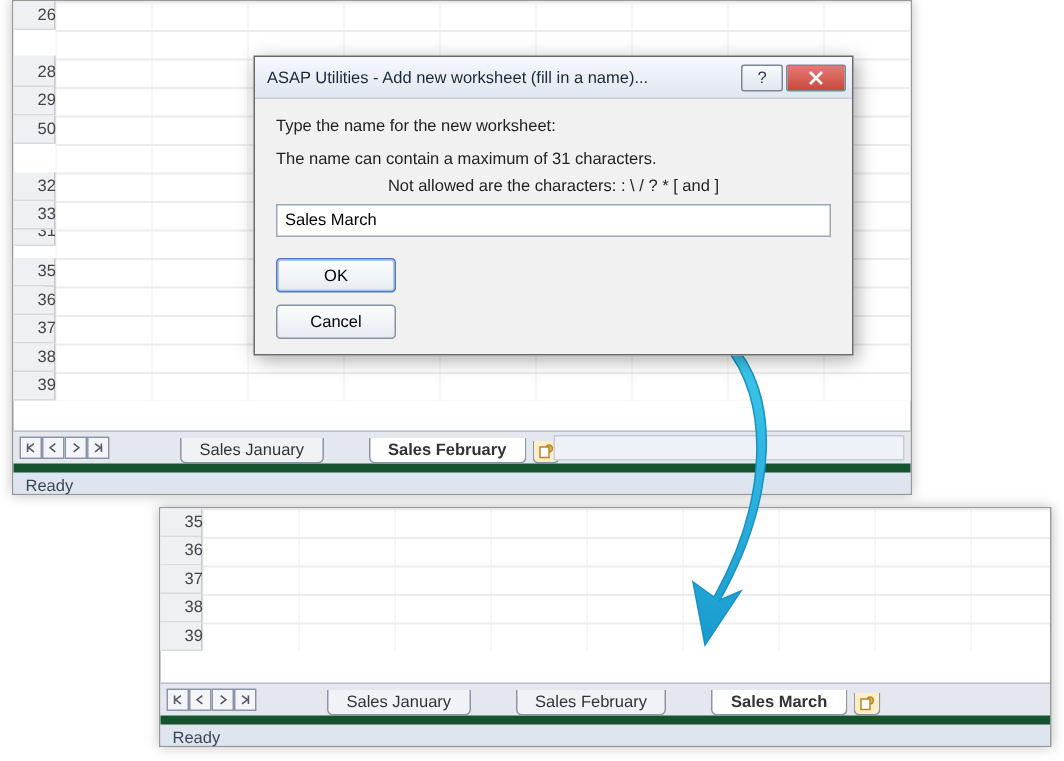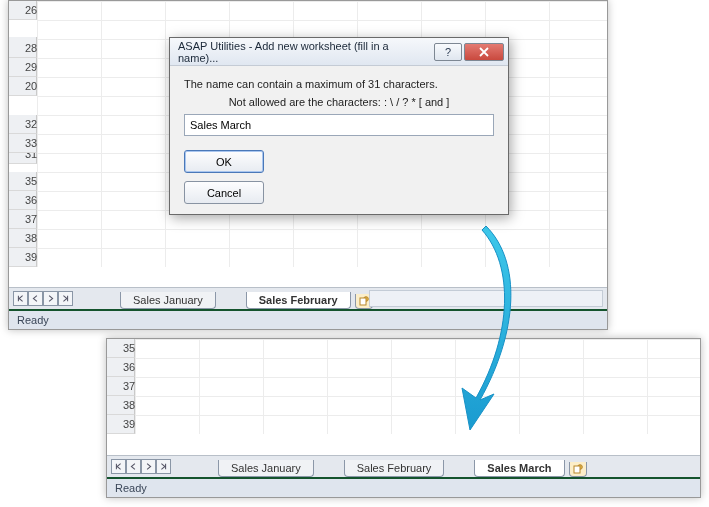--- a/index.html
+++ b/index.html
@@ -12,24 +12,24 @@
   .cell-lines::before{content:"";position:absolute;inset:0;background-image:linear-gradient(to bottom,#ececec 1px,transparent 1px),linear-gradient(to right,#ececec 1px,transparent 1px);background-size:64px 19px;}
   .grid-area{position:absolute;left:28px;right:0;top:0;bottom:0;}
   .tabstrip{position:absolute;left:0;right:0;height:22px;background:#e4e8ee;border-top:1px solid #b8bfc8;}
   .navbtns{position:absolute;left:4px;top:3px;display:flex;gap:0;}
   .navbtn{width:15px;height:15px;border:1px solid #8a96a6;background:#f3f5f8;display:flex;align-items:center;justify-content:center;}
   .navbtn svg{width:7px;height:7px;}
   .tabs{position:absolute;left:75px;top:2px;bottom:0;display:flex;align-items:flex-end;}
   .tab{position:relative;padding:2px 12px 2px 12px;margin-right:-6px;border:1px solid #8b97a8;border-top:none;background:#f0f2f5;border-radius:0 0 4px 4px;color:#333;cursor:pointer;margin-left:36px;}
   .tab.active{background:#fff;font-weight:bold;z-index:2;}
   .newtab{width:18px;height:15px;margin-left:10px;border:1px solid #8b97a8;border-top:none;background:#fceec9;border-radius:0 0 4px 4px;display:flex;align-items:center;justify-content:center;color:#b98a1f;}
-  .statusbar{position:absolute;left:0;right:0;bottom:0;height:20px;background:#dfe5ee;border-top:2px solid #14532d;color:#3a4658;padding:3px 8px;}
+  .statusbar{position:absolute;left:0;right:0;bottom:0;height:20px;background:#dfe5ee;border-top:6px solid #14532d;color:#3a4658;padding:3px 8px;}
   .scroll-h{position:absolute;right:4px;height:17px;}
   .scroll-h .track{position:absolute;inset:0;background:#eef1f6;border:1px solid #c4ccd6;}
-  .dialog{position:absolute;left:160px;top:36px;width:340px;background:#f1f1f1;border:1px solid #6a6a6a;box-shadow:2px 3px 12px rgba(0,0,0,.35);z-index:50;}
+  .dialog{position:absolute;left:160px;top:36px;width:400px;background:#f1f1f1;border:1px solid #6a6a6a;box-shadow:2px 3px 12px rgba(0,0,0,.35);z-index:50;}
   .titlebar{height:28px;background:linear-gradient(#f6f8fb,#e0e7f1);display:flex;align-items:center;padding:0 4px 0 8px;border-bottom:1px solid #c4cbd5;}
   .titlebar .ttl{flex:1;color:#1b2838;}
   .tbtn{width:28px;height:18px;margin-left:2px;border:1px solid #7d8793;border-radius:2px;display:flex;align-items:center;justify-content:center;}
   .help{background:linear-gradient(#f8fafd,#dfe6ef);color:#2a3a52;}
   .close{background:linear-gradient(#e37a72,#c9493e);color:#fff;width:40px;}
   .dlgbody{padding:12px 14px 10px 14px;color:#222;}
   .dlgbody .l1{margin-bottom:10px;}
   .dlgbody .l2{margin-top:6px;text-align:center;}
   .txt{width:100%;height:22px;border:1px solid #9aa7b8;padding:2px 5px;margin-top:6px;background:#fff;}
   .dlgbtns{display:flex;justify-content:flex-end;gap:8px;margin-top:14px;flex-direction:column;}
@@ -41,21 +41,21 @@
 <body>
 
 <div class="shot shot1">
   <div class="grid" style="position:absolute;left:0;right:0;top:0;height:266px;">
     <div class="grid-area cell-lines"></div>
     <div id="rows-before">
         <div class="rowhdr" style="top: 0px;">26</div>
         <div class="rowhdr" style="top: 36px;">27</div>
         <div class="rowhdr" style="top: 38px;">28</div>
         <div class="rowhdr" style="top: 57px;">29</div>
-        <div class="rowhdr" style="top: 76px;">20</div>
+        <div class="rowhdr" style="top: 76px;">50</div>
         <div class="rowhdr" style="top: 108px; margin-top: 36px;">31</div>
         <div class="rowhdr" style="top: 114px;">32</div>
         <div class="rowhdr" style="top: 133px;">33</div>
         <div class="rowhdr" style="top: 152px; margin-top: 28px;">34</div>
         <div class="rowhdr" style="top: 171px;">35</div>
         <div class="rowhdr" style="top: 190px;">36</div>
         <div class="rowhdr" style="top: 209px;">37</div>
         <div class="rowhdr" style="top: 228px;">38</div>
         <div class="rowhdr" style="top: 247px;">39</div>
       </div>
@@ -107,20 +107,21 @@
       <div class="tbtn help">
           <span>?</span>
         </div>
       <div class="tbtn close">
           <svg width="12" height="10" viewBox="0 0 12 10">
             <path d="M2 1l8 8M10 1L2 9" stroke="#fff" stroke-width="1.8"></path>
           </svg>
         </div>
     </div>
     <div class="dlgbody">
+      <div class="l1">Type the name for the new worksheet:</div>
       <div>The name can contain a maximum of 31 characters.</div>
       <div class="l2">Not allowed are the characters:   : \ / ? * [ and ]</div>
       <input class="txt" value="Sales March" style="">
       <div class="dlgbtns">
         <button class="btn ok">OK</button>
         <button class="btn">Cancel</button>
       </div>
     </div>
   </div>
 </div>

